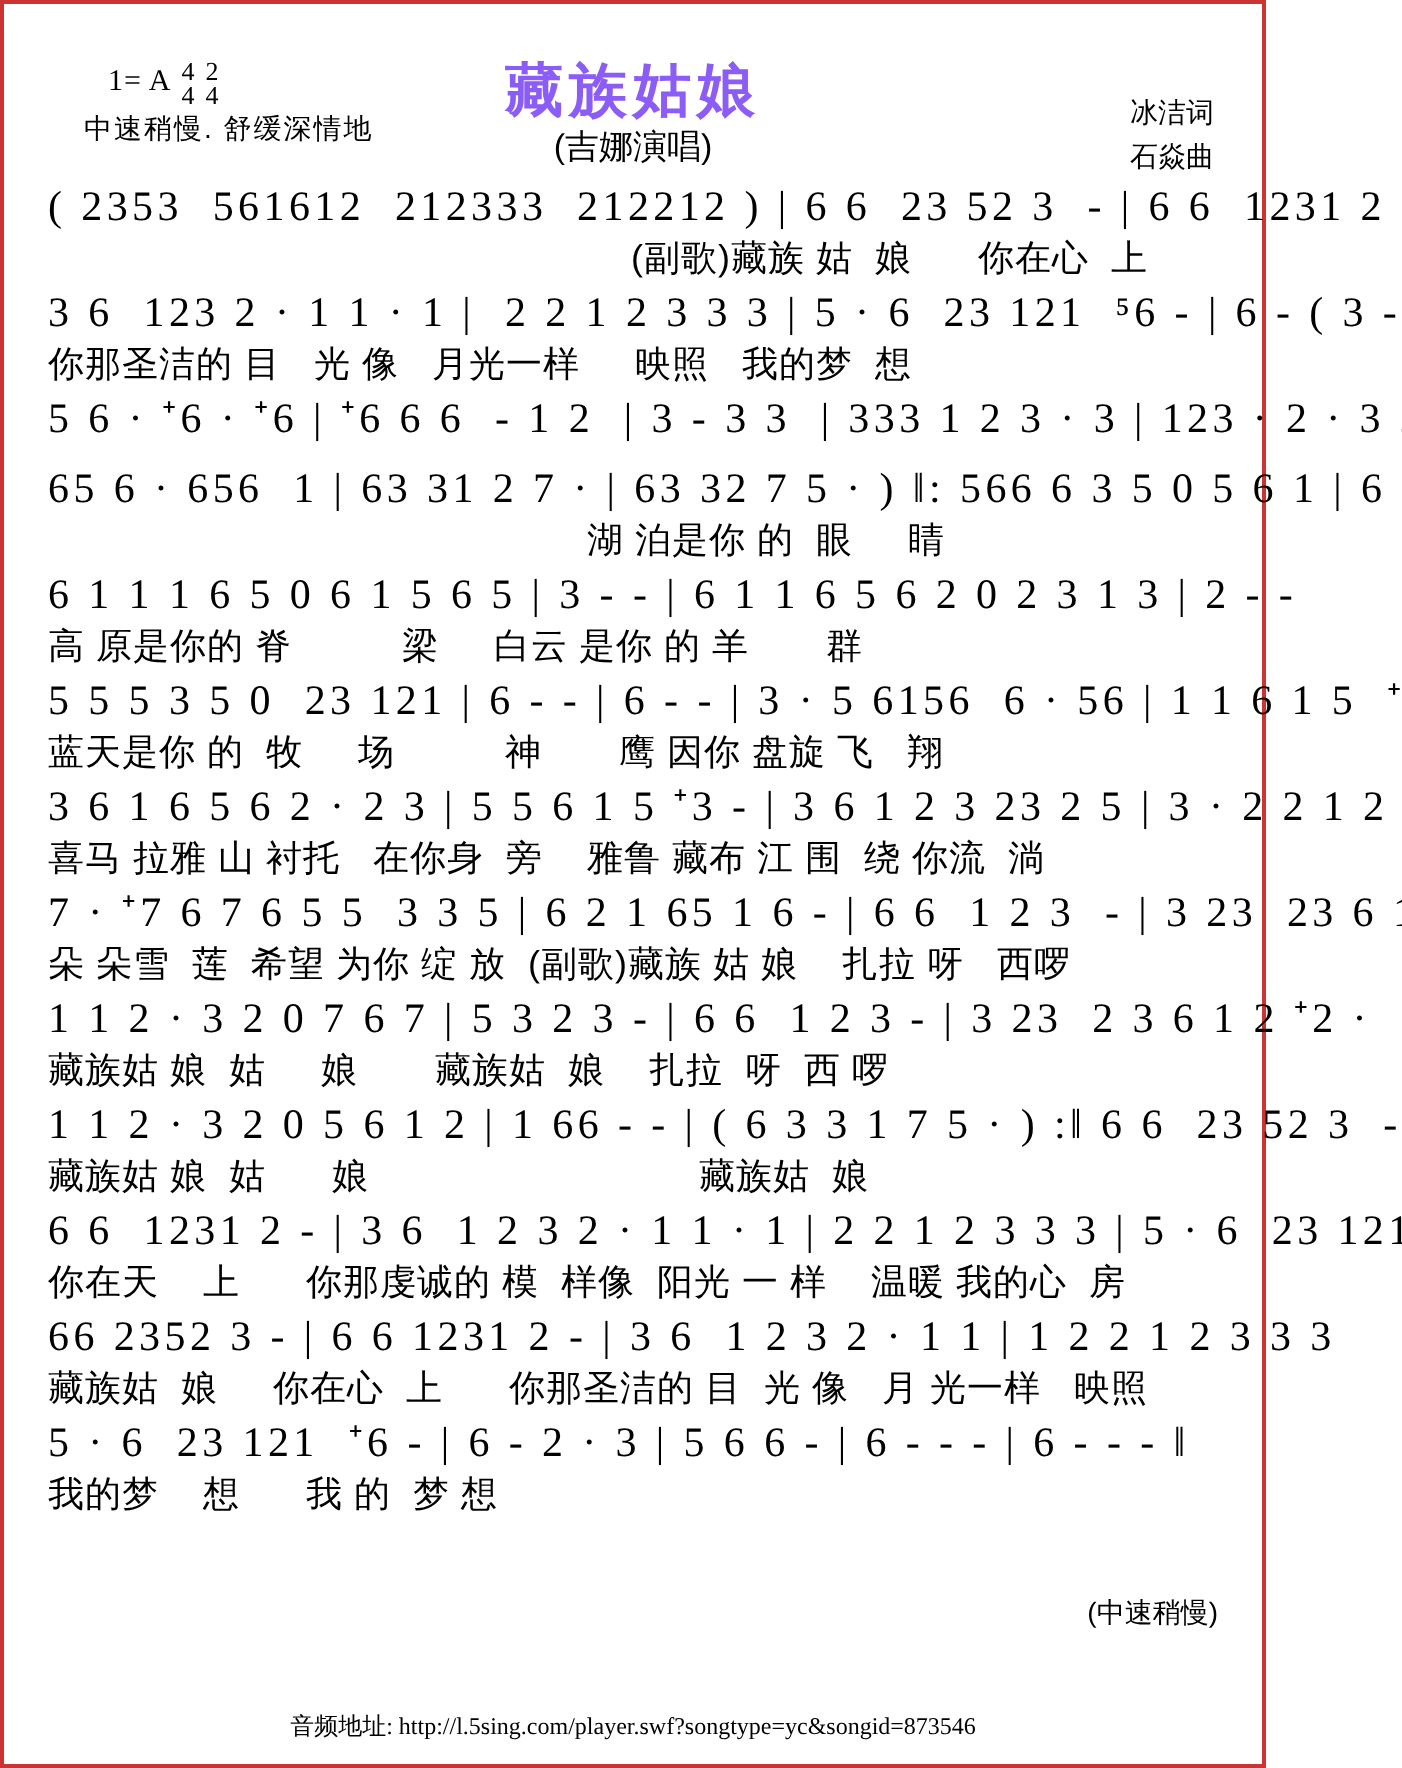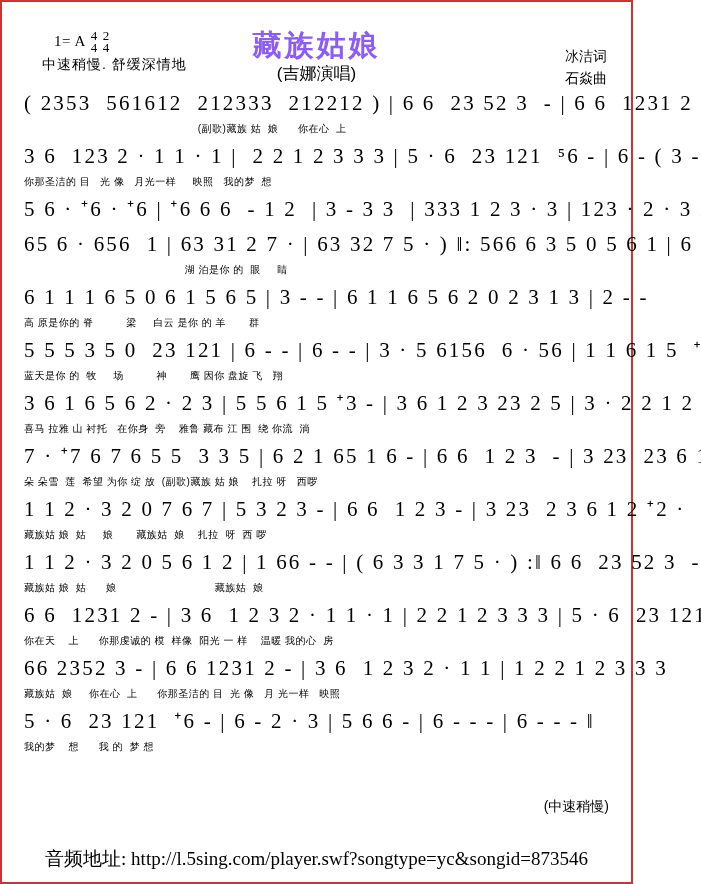--- a/index.html
+++ b/index.html
@@ -63,32 +63,32 @@
     font-family:"Liberation Serif", serif;
     font-size:21px;
     letter-spacing:2.2px;
     white-space:pre;
     height:30px;
     line-height:30px;
     padding-left:6px;
   }
   .lyric{
     font-family:"Liberation Sans",sans-serif;
-    font-size:10px;
+    font-size:18px;
     white-space:pre;
     height:22px;line-height:22px;
     letter-spacing:.5px;
     padding-left:6px;
   }
   .lyric.empty{height:4px;}
   
   .footer{
     position:absolute;left:0;right:0;bottom:10px;
     text-align:center;
-    font-size:19px;
+    font-size:12px;
     font-family:"Liberation Serif",serif;
   }
   .recorder{
     position:absolute;right:22px;bottom:66px;
     font-size:14px;font-family:"Liberation Sans",sans-serif;
   }
 </style>
 </head>
 <body>
 

